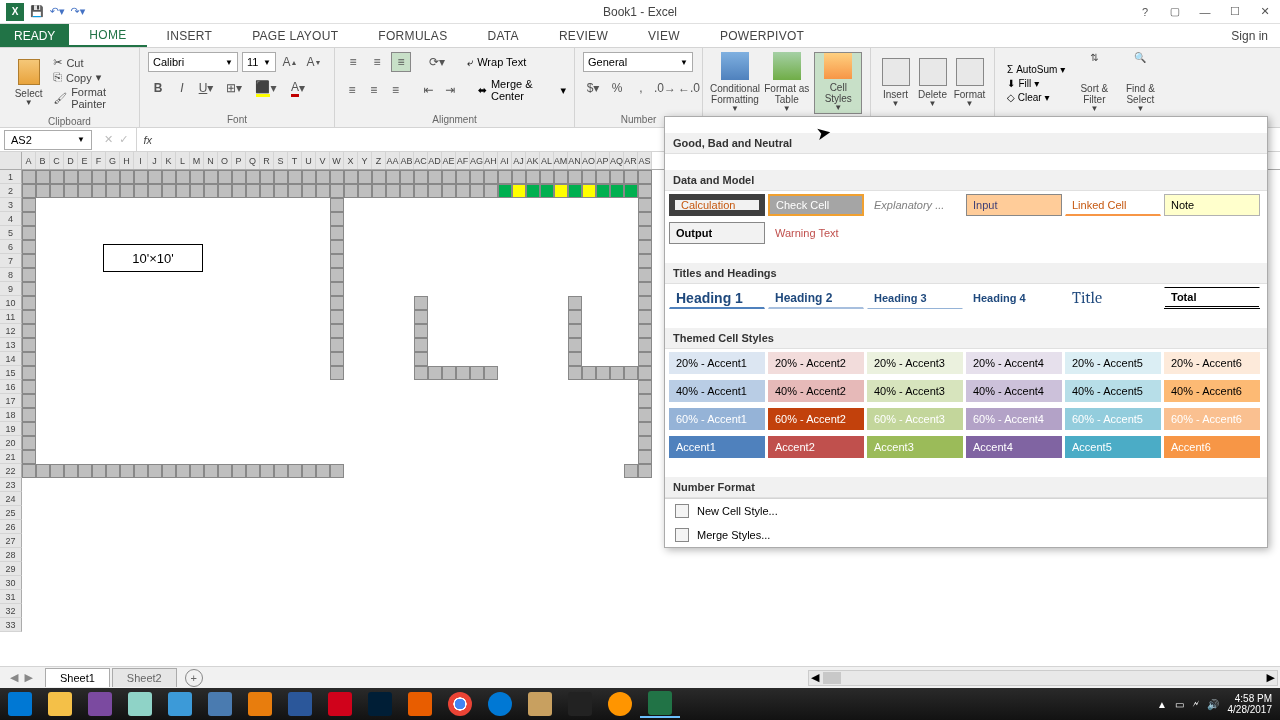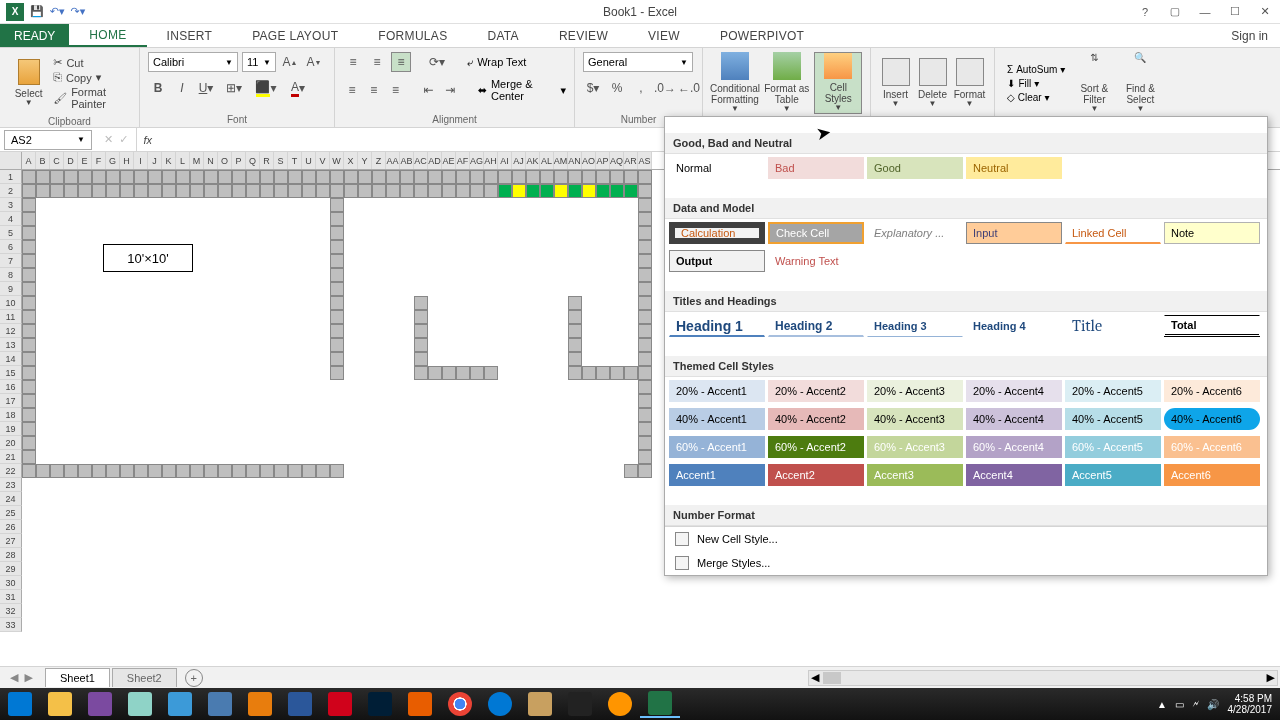--- a/index.html
+++ b/index.html
@@ -52,21 +52,21 @@
 .grid-area { position: relative; height: 480px; background: #fff; }
 .col-headers { display: flex; height: 18px; border-bottom: 1px solid #ababab; }
 .corner { width: 22px; background: #e6e6e6; border-right: 1px solid #ababab; }
 .col-h { width: 14px; background: #e6e6e6; border-right: 1px solid #d4d4d4; font-size: 9px; color: #444; text-align: center; display: flex; align-items: center; justify-content: center; }
 .row-h { width: 22px; height: 14px; background: #e6e6e6; border-bottom: 1px solid #d4d4d4; border-right: 1px solid #ababab; font-size: 9px; color: #444; text-align: center; display: flex; align-items: center; justify-content: center; }
 
 .drawing { position: absolute; left: 22px; top: 18px; }
 .floor-cell { position: absolute; width: 14px; height: 14px; background: #bfbfbf; border: 1px solid #888; }
 .green-cell { position: absolute; width: 14px; height: 14px; background: #00b050; border: 1px solid #888; }
 .yellow-cell { position: absolute; width: 14px; height: 14px; background: #ffff00; border: 1px solid #888; }
-.size-label { position: absolute; left: 103px; top: 92px; width: 90px; height: 28px; background: #fff; border: 1.5px solid #000; display: flex; align-items: center; justify-content: center; font-size: 13px; }
+.size-label { position: absolute; left: 103px; top: 92px; width: 100px; height: 28px; background: #fff; border: 1.5px solid #000; display: flex; align-items: center; justify-content: center; font-size: 13px; }
 
 
 .styles-panel { position: absolute; left: 664px; top: 116px; width: 604px; background: #fff; border: 1px solid #ababab; box-shadow: 2px 2px 8px rgba(0,0,0,0.3); z-index: 1000; font-size: 11px; }
 .styles-section-h { background: #f1f1f1; color: #333; font-weight: bold; padding: 4px 8px; border-bottom: 1px solid #e0e0e0; margin-top: 16px; }
 .styles-row { display: flex; padding: 3px 4px; gap: 3px; }
 .style-cell { width: 96px; height: 22px; display: flex; align-items: center; padding: 0 6px; font-size: 11px; border: 1px solid transparent; cursor: pointer; }
 .style-cell.hover { border: 1px solid #f0a030; background: #fde8cd; }
 .styles-footer { border-top: 1px solid #d4d4d4; }
 .styles-footer-item { padding: 5px 10px; display: flex; align-items: center; gap: 8px; }
 .styles-footer-item .ficon { width: 14px; height: 14px; border: 1px solid #888; background: #f4f4f4; }
@@ -581,26 +581,20 @@
       <div class="floor-cell" style="left: 616px; top: 280px;"></div>
       <div class="floor-cell" style="left: 616px; top: 294px;"></div>
       <div class="floor-cell" style="left: 602px; top: 294px;"></div>
       <div class="floor-cell" style="left: 616px; top: 294px;"></div>
     </div>
   <div class="size-label">10'×10'</div>
 </div>
 
 <div class="styles-panel">
   <div class="styles-section-h">Good, Bad and Neutral</div>
-  <div class="styles-row">
-    <div class="style-cell">Normal</div>
-    <div class="style-cell" style="background:#f2dcdb;color:#c0504d">Bad</div>
-    <div class="style-cell" style="background:#d8e4bc;color:#4f6228">Good</div>
-    <div class="style-cell" style="background:#ffeb9c;color:#9c6500">Neutral</div>
-  </div>
   <div class="styles-section-h">Data and Model</div>
   <div class="styles-row">
     <div class="style-cell" style="background:#f2f2f2;color:#c65911;border:6px solid #404040">Calculation</div>
     <div class="style-cell hover" style="background:#a5a5a5;color:#fff;border:2px solid #f0a030">Check Cell</div>
     <div class="style-cell" style="font-style:italic;color:#7f7f7f">Explanatory ...</div>
     <div class="style-cell" style="background:#ffcc99;color:#3f3f76;border:1px solid #888">Input</div>
     <div class="style-cell" style="color:#c65911;border-bottom:2px solid #f79646">Linked Cell</div>
     <div class="style-cell" style="background:#ffffcc;border:1px solid #b2b2b2">Note</div>
   </div>
   <div class="styles-row">
@@ -624,25 +618,25 @@
       <div class="style-cell" style="background: rgb(230, 224, 236);">20% - Accent4</div>
       <div class="style-cell" style="background: rgb(219, 238, 244);">20% - Accent5</div>
       <div class="style-cell" style="background: rgb(253, 234, 218);">20% - Accent6</div>
     </div>
   <div class="styles-row" id="accent-40">
       <div class="style-cell" style="background: rgb(185, 205, 229);">40% - Accent1</div>
       <div class="style-cell" style="background: rgb(230, 185, 184);">40% - Accent2</div>
       <div class="style-cell" style="background: rgb(215, 228, 189);">40% - Accent3</div>
       <div class="style-cell" style="background: rgb(204, 193, 218);">40% - Accent4</div>
       <div class="style-cell" style="background: rgb(183, 222, 232);">40% - Accent5</div>
-      <div class="style-cell" style="background: #0ea5e9; border-radius: 11px;">40% - Accent6</div>
+      <div class="style-cell" style="background: #fdba74;">40% - Accent6</div>
     </div>
   <div class="styles-row" id="accent-60">
       <div class="style-cell" style="background: rgb(149, 179, 215); color: rgb(255, 255, 255);">60% - Accent1</div>
-      <div class="style-cell" style="background: #4d7c0f; color: rgb(255, 255, 255);">60% - Accent2</div>
+      <div class="style-cell" style="background: #c2410c; color: rgb(255, 255, 255);">60% - Accent2</div>
       <div class="style-cell" style="background: rgb(195, 214, 155); color: rgb(255, 255, 255);">60% - Accent3</div>
       <div class="style-cell" style="background: rgb(179, 162, 199); color: rgb(255, 255, 255);">60% - Accent4</div>
       <div class="style-cell" style="background: rgb(147, 205, 221); color: rgb(255, 255, 255);">60% - Accent5</div>
       <div class="style-cell" style="background: rgb(250, 192, 144); color: rgb(255, 255, 255);">60% - Accent6</div>
     </div>
   <div class="styles-row" id="accent-100">
       <div class="style-cell" style="background: rgb(79, 129, 189); color: rgb(255, 255, 255);">Accent1</div>
       <div class="style-cell" style="background: rgb(192, 80, 77); color: rgb(255, 255, 255);">Accent2</div>
       <div class="style-cell" style="background: rgb(155, 187, 89); color: rgb(255, 255, 255);">Accent3</div>
       <div class="style-cell" style="background: rgb(128, 100, 162); color: rgb(255, 255, 255);">Accent4</div>

